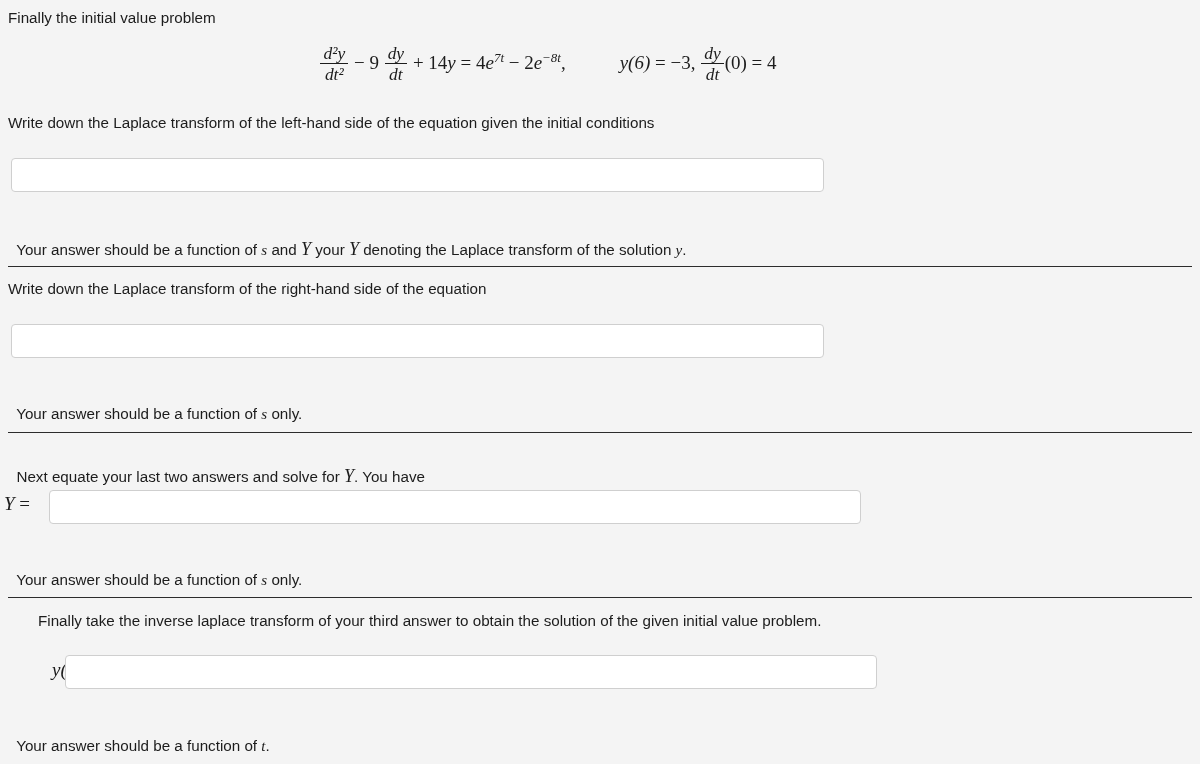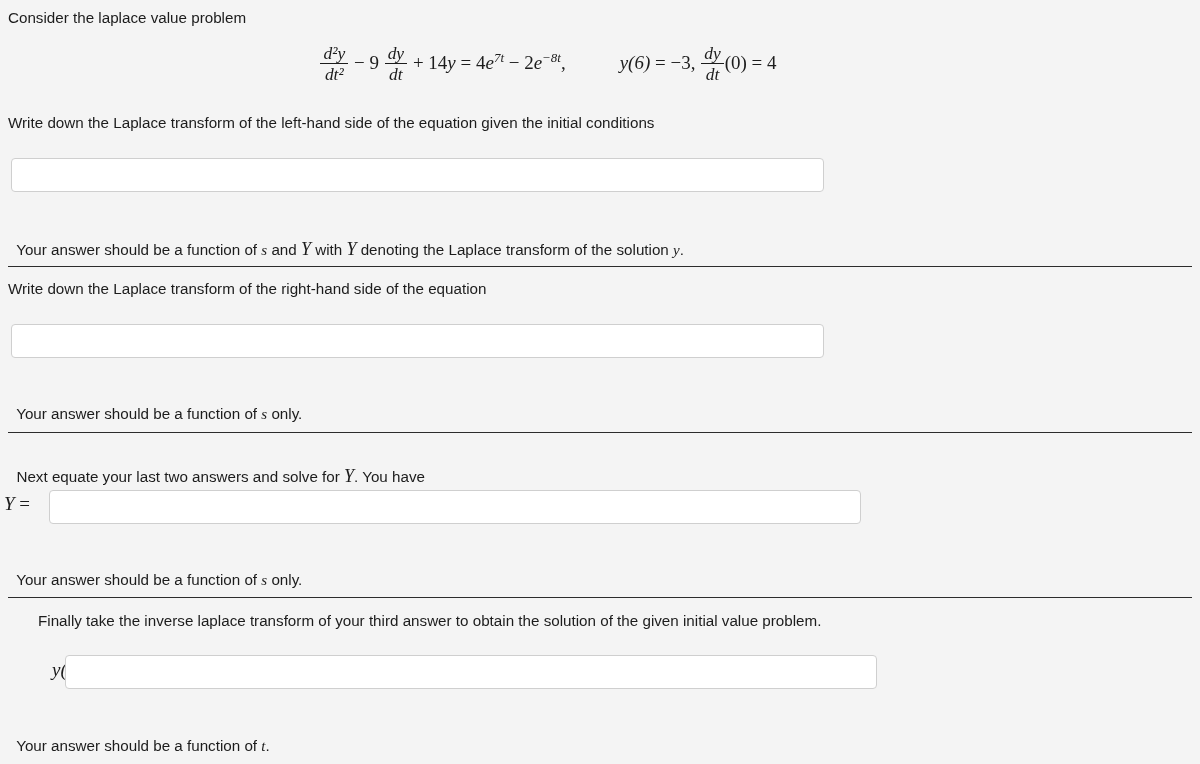--- a/index.html
+++ b/index.html
@@ -107,21 +107,21 @@
   .inline-label {
     position: absolute;
     font-family: "Liberation Serif", "DejaVu Serif", serif;
     font-size: 19px;
     color: #1c1c1c;
   }
 </style>
 </head>
 <body>
 
-<div class="abs prose" style="left:8px; top:8px;">Consider the laplace value problem</div>
+<div class="abs prose" style="left:8px; top:8px;">Finally the initial value problem</div>
 
 <div class="abs" id="equation-display">
   <span class="math">
     <span class="frac">
       <span class="num mi">d²y</span>
       <span class="den mi">dt²</span>
     </span>
     <span class="mo">−</span>
     <span class="mn">9</span>
     <span class="frac">
@@ -147,21 +147,21 @@
     <span class="mo">=</span>
     <span class="mn">4</span>
   </span>
 </div>
 
 <div class="abs prose" style="left:8px; top:113px;">Write down the Laplace transform of the left-hand side of the equation given the initial conditions</div>
 
 <input class="answer-input" type="text" style="left: 11px; top: 158px; width: 813px; height: 34px;" value="" placeholder="">
 
 <div class="abs prose" style="left:8px; top:218px;">
-  <span>Your answer should be a function of </span><span class="math" style="font-size:15px;">s</span><span> and </span><span class="math" style="font-size:18px;">Y</span><span> with </span><span class="math" style="font-size:18px;">Y</span><span> denoting the Laplace transform of the solution </span><span class="math" style="font-size:15px;">y</span><span>.</span>
+  <span>Your answer should be a function of </span><span class="math" style="font-size:15px;">s</span><span> and </span><span class="math" style="font-size:18px;">Y</span><span> your </span><span class="math" style="font-size:18px;">Y</span><span> denoting the Laplace transform of the solution </span><span class="math" style="font-size:15px;">y</span><span>.</span>
 </div>
 
 <div class="divider" style="top:266px;"></div>
 
 <div class="abs prose" style="left:8px; top:279px;">Write down the Laplace transform of the right-hand side of the equation</div>
 
 <input class="answer-input" type="text" style="left: 11px; top: 324px; width: 813px; height: 34px;" value="" placeholder="">
 
 <div class="abs prose" style="left:8px; top:384px;">
   <span>Your answer should be a function of </span><span class="math" style="font-size:15px;">s</span><span> only.</span>

